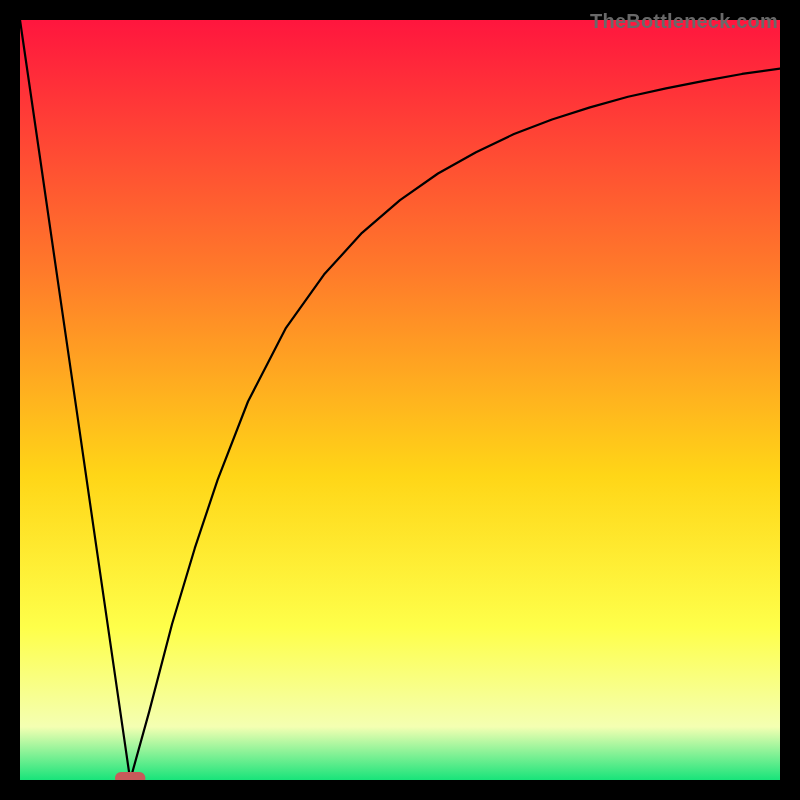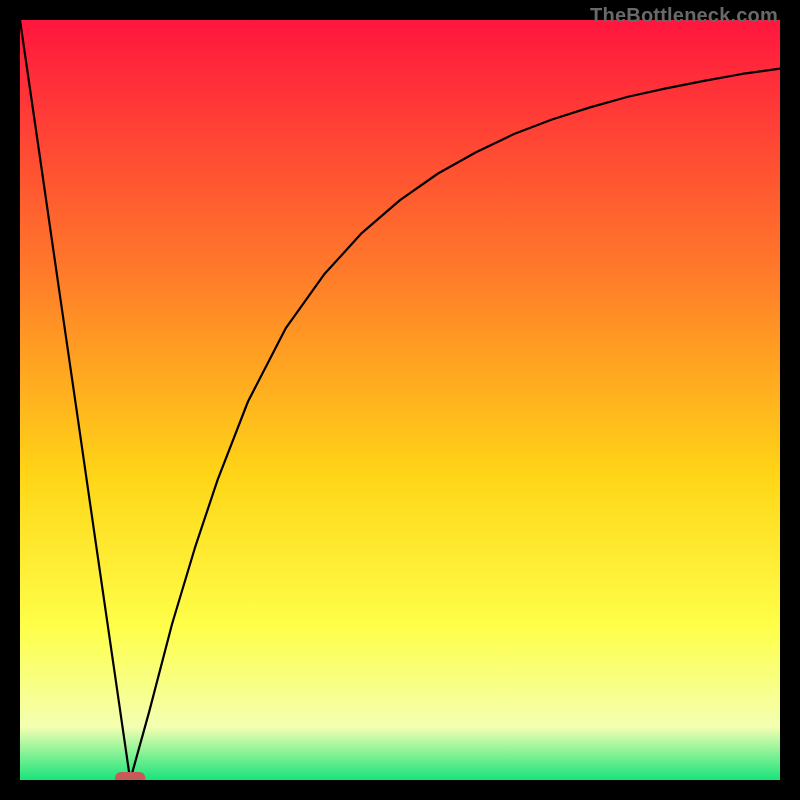--- a/index.html
+++ b/index.html
@@ -20,21 +20,21 @@
   }
   .plot {
     position: absolute;
     left: 0;
     top: 0;
     width: 760px;
     height: 760px;
   }
   .watermark {
     position: absolute;
-    top: 4px;
+    top: 10px;
     right: 22px;
     font-family: Arial, Helvetica, sans-serif;
     font-size: 20px;
     font-weight: bold;
     color: #696969;
     letter-spacing: 0.2px;
     margin-left: 20px;
   }
   svg { display: block; }
 </style>

